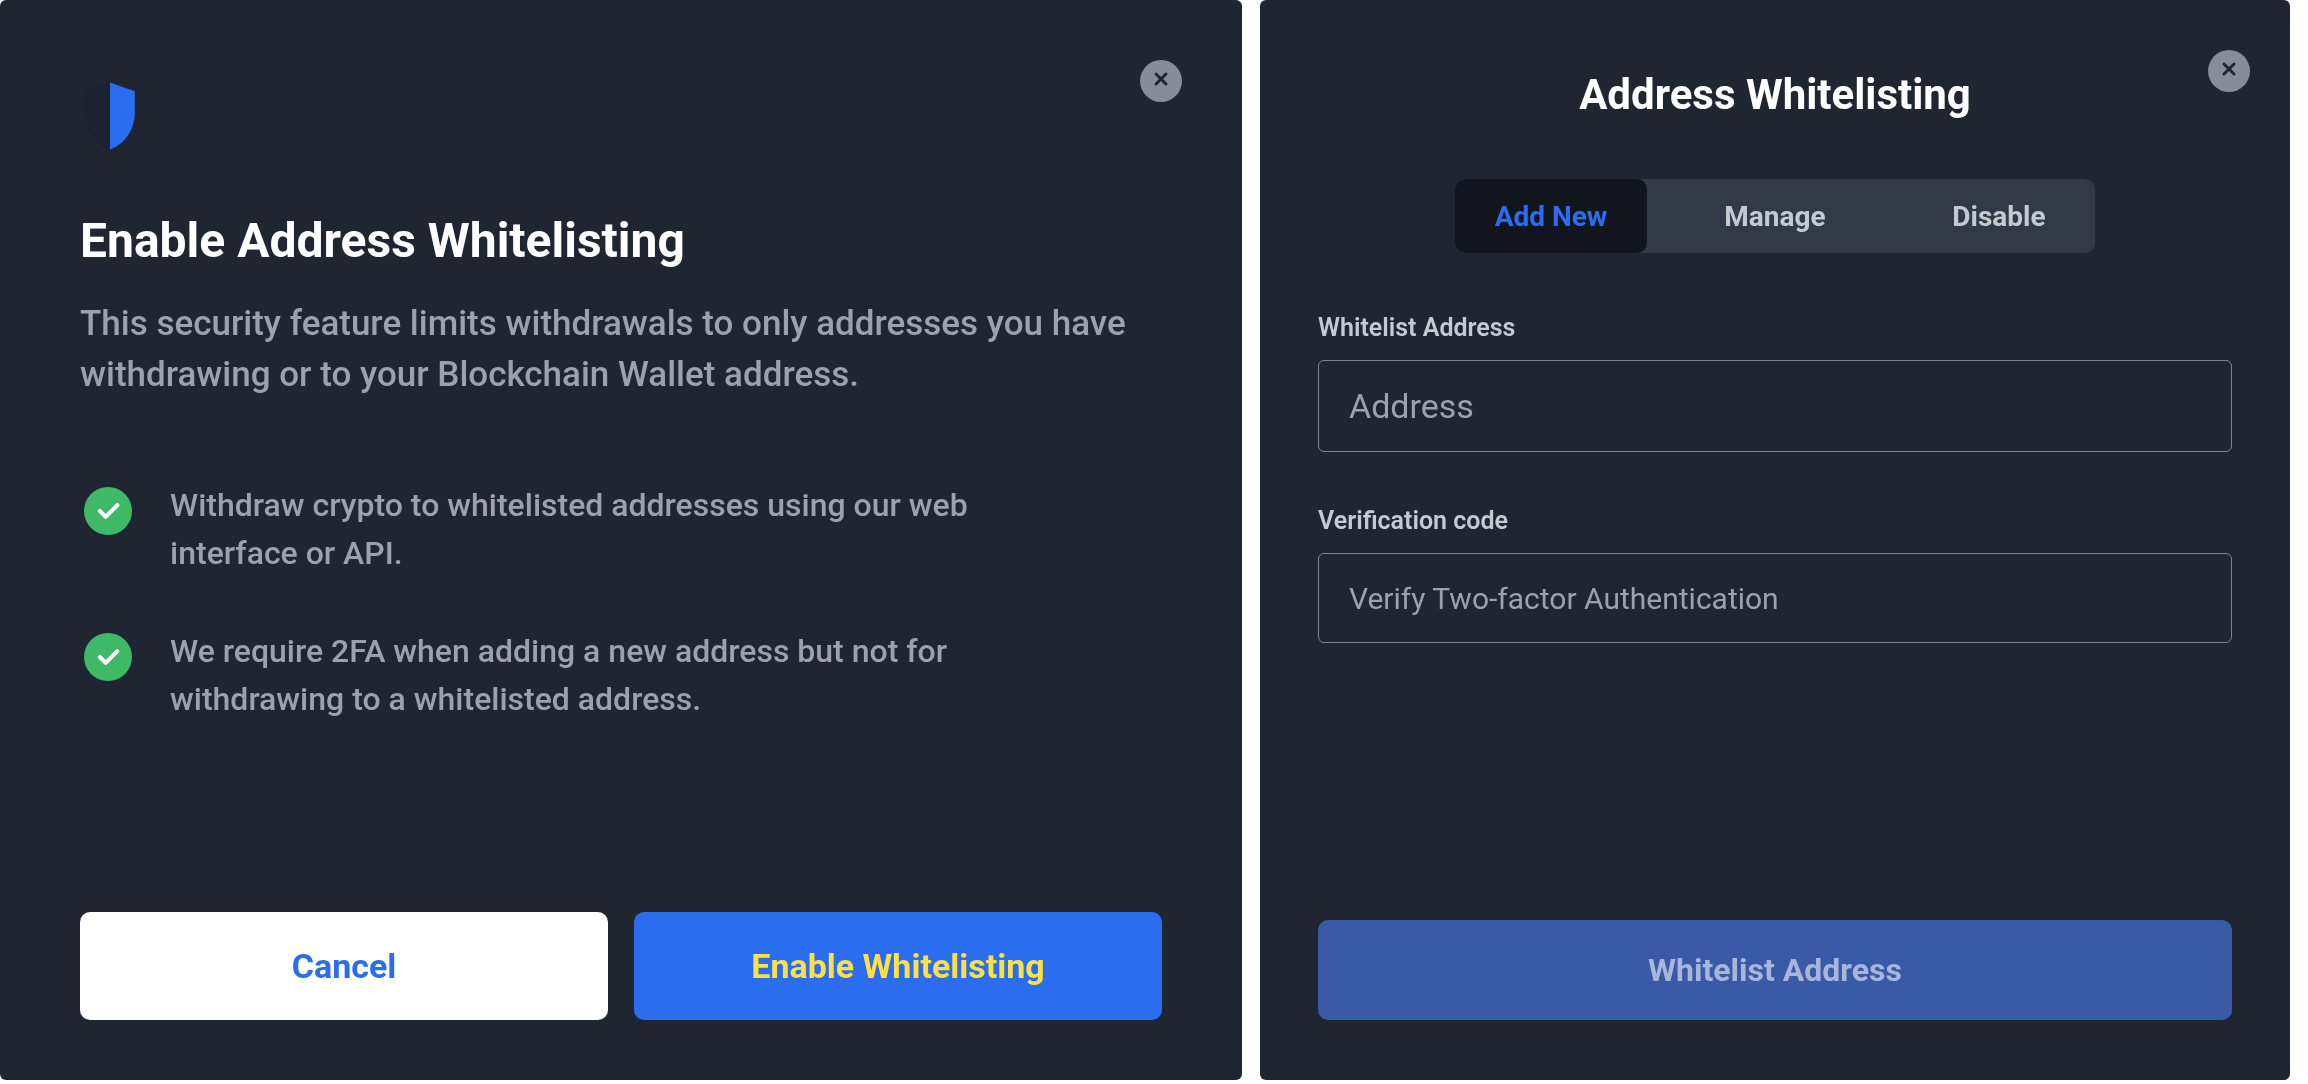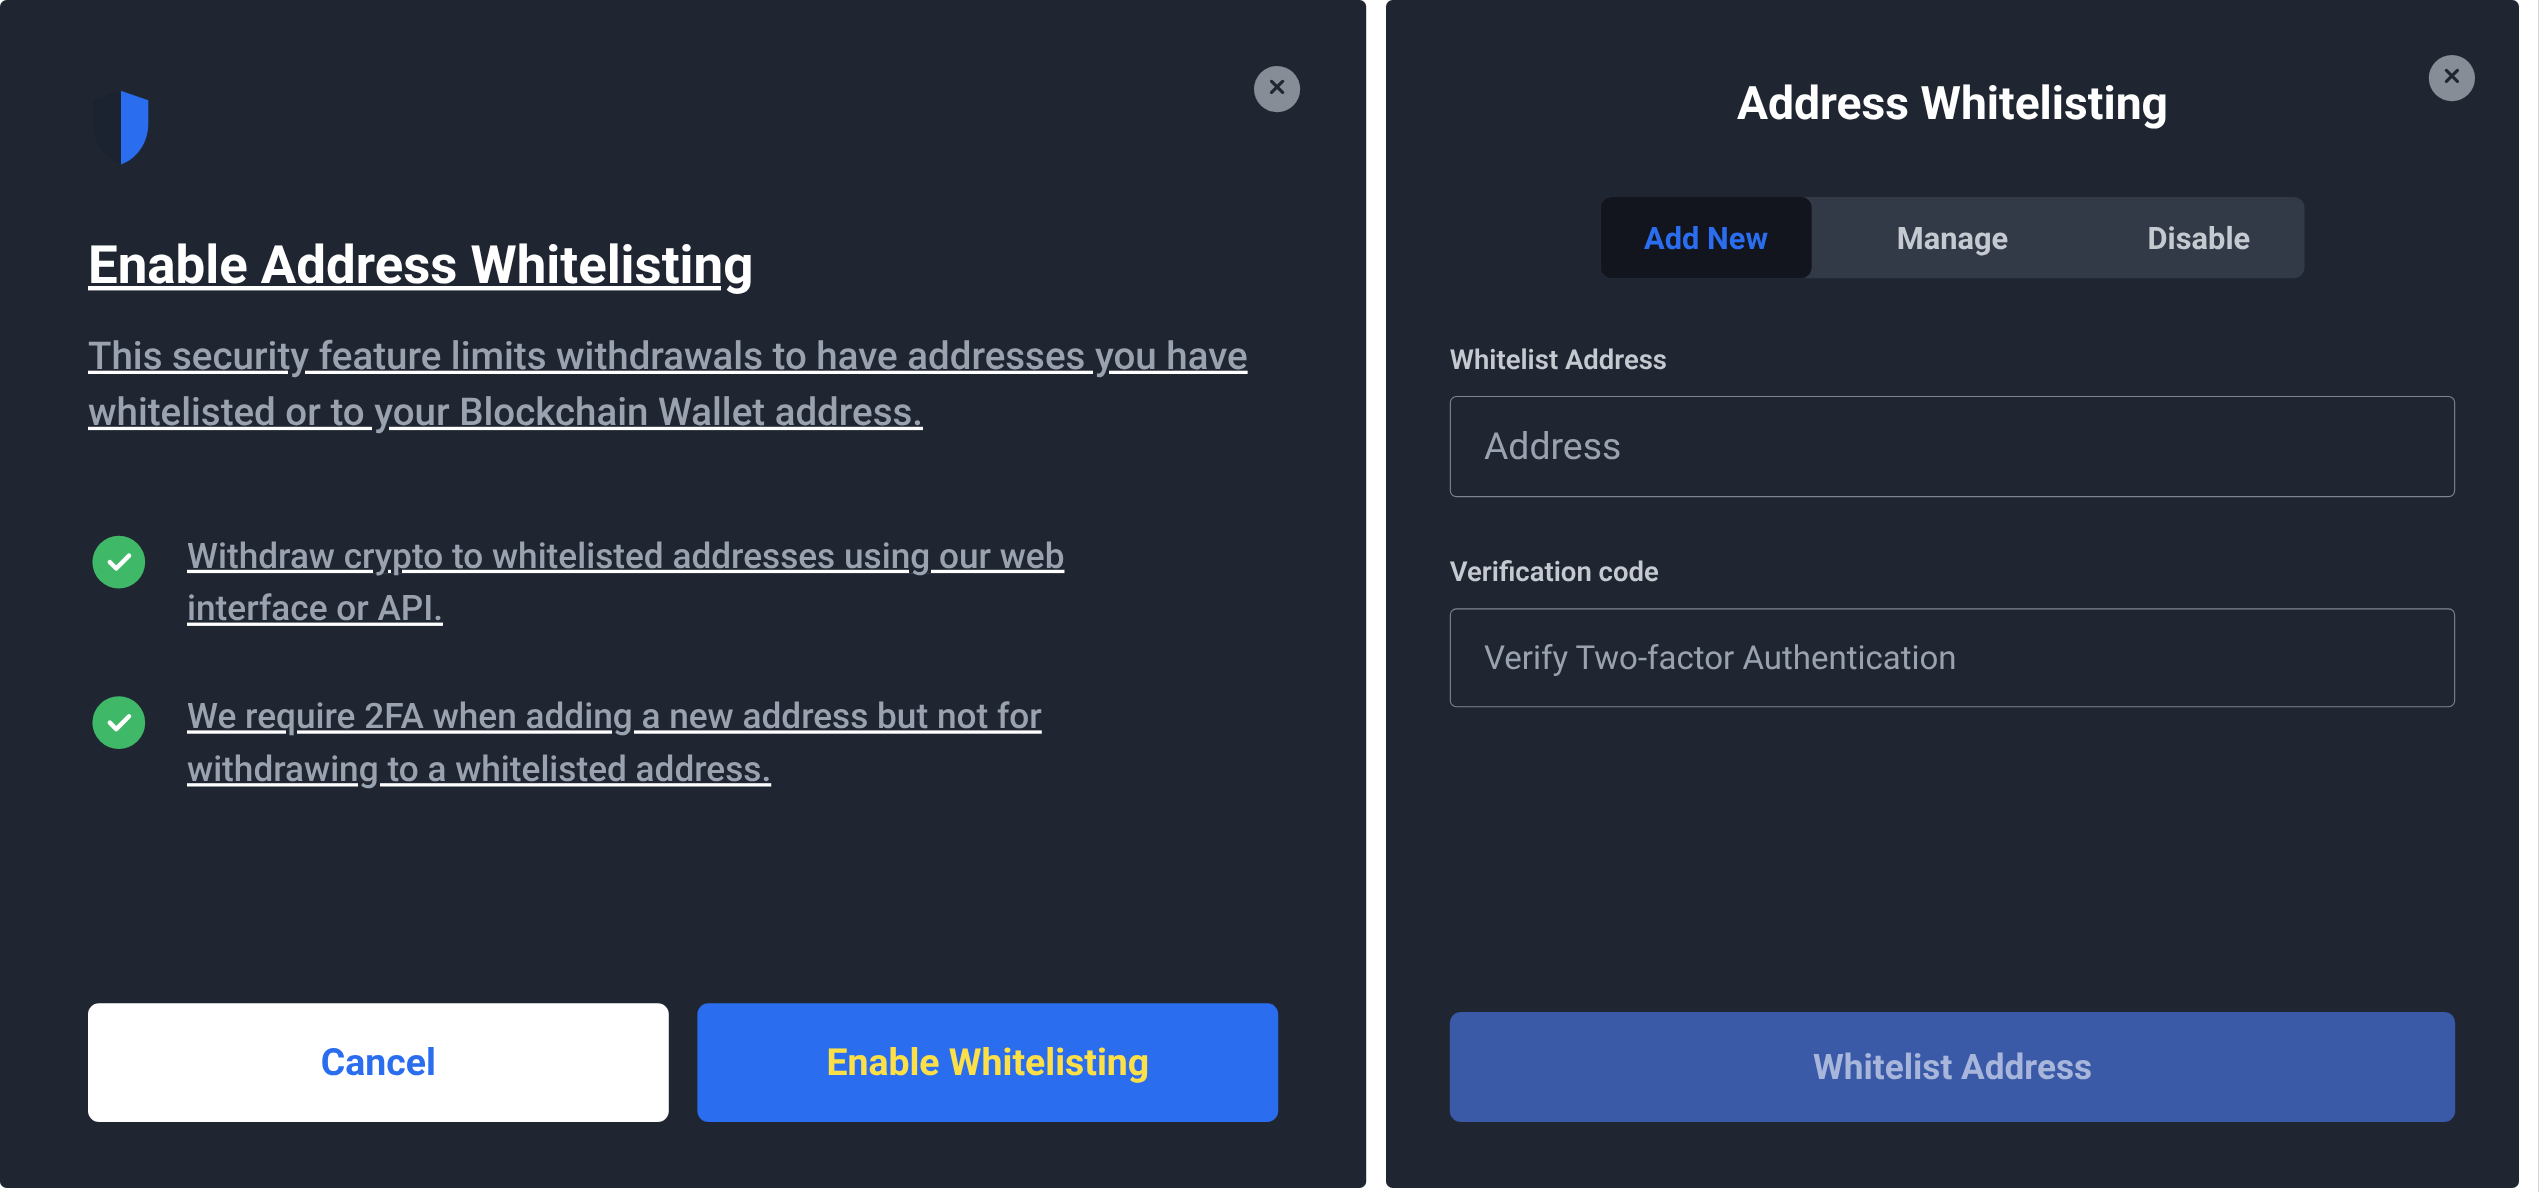--- a/index.html
+++ b/index.html
@@ -37,21 +37,20 @@
     border-radius:6px;
     position:relative;
     color:var(--text-white);
   }
 
   
   .modal-left{
     width:1242px;
     height:1080px;
     padding:60px 80px 40px 80px;
-    text-decoration:underline;
   }
   .close-btn{
     position:absolute;
     top:60px;
     right:60px;
     width:42px;
     height:42px;
     border-radius:50%;
     background:var(--close-gray);
     display:flex;
@@ -259,21 +258,21 @@
   </div>
 
   <div class="shield-wrap">
     <svg viewBox="0 0 48 58">
       <path d="M24 2 L44 9 V26 C44 41 35 52 24 56 C13 52 4 41 4 26 V9 Z" fill="#1b2230"></path>
       <path d="M24 2 L44 9 V26 C44 41 35 52 24 56 V2 Z" fill="#2a6def"></path>
     </svg>
   </div>
 
   <h1 class="title">Enable Address Whitelisting</h1>
-  <p class="subtitle">This security feature limits withdrawals to have addresses you have whitelisted or to your Blockchain Wallet address.</p>
+  <p class="subtitle">This security feature limits withdrawals to only addresses you have withdrawing or to your Blockchain Wallet address.</p>
 
   <div class="bullet">
     <div class="check">
       <svg viewBox="0 0 24 24" fill="none">
           <path d="M5 12l5 5L20 7" stroke="#fff" stroke-width="3.5" stroke-linecap="round" stroke-linejoin="round"></path>
         </svg>
     </div>
     <div class="bullet-text">Withdraw crypto to whitelisted addresses using our web interface or API.</div>
   </div>
 

